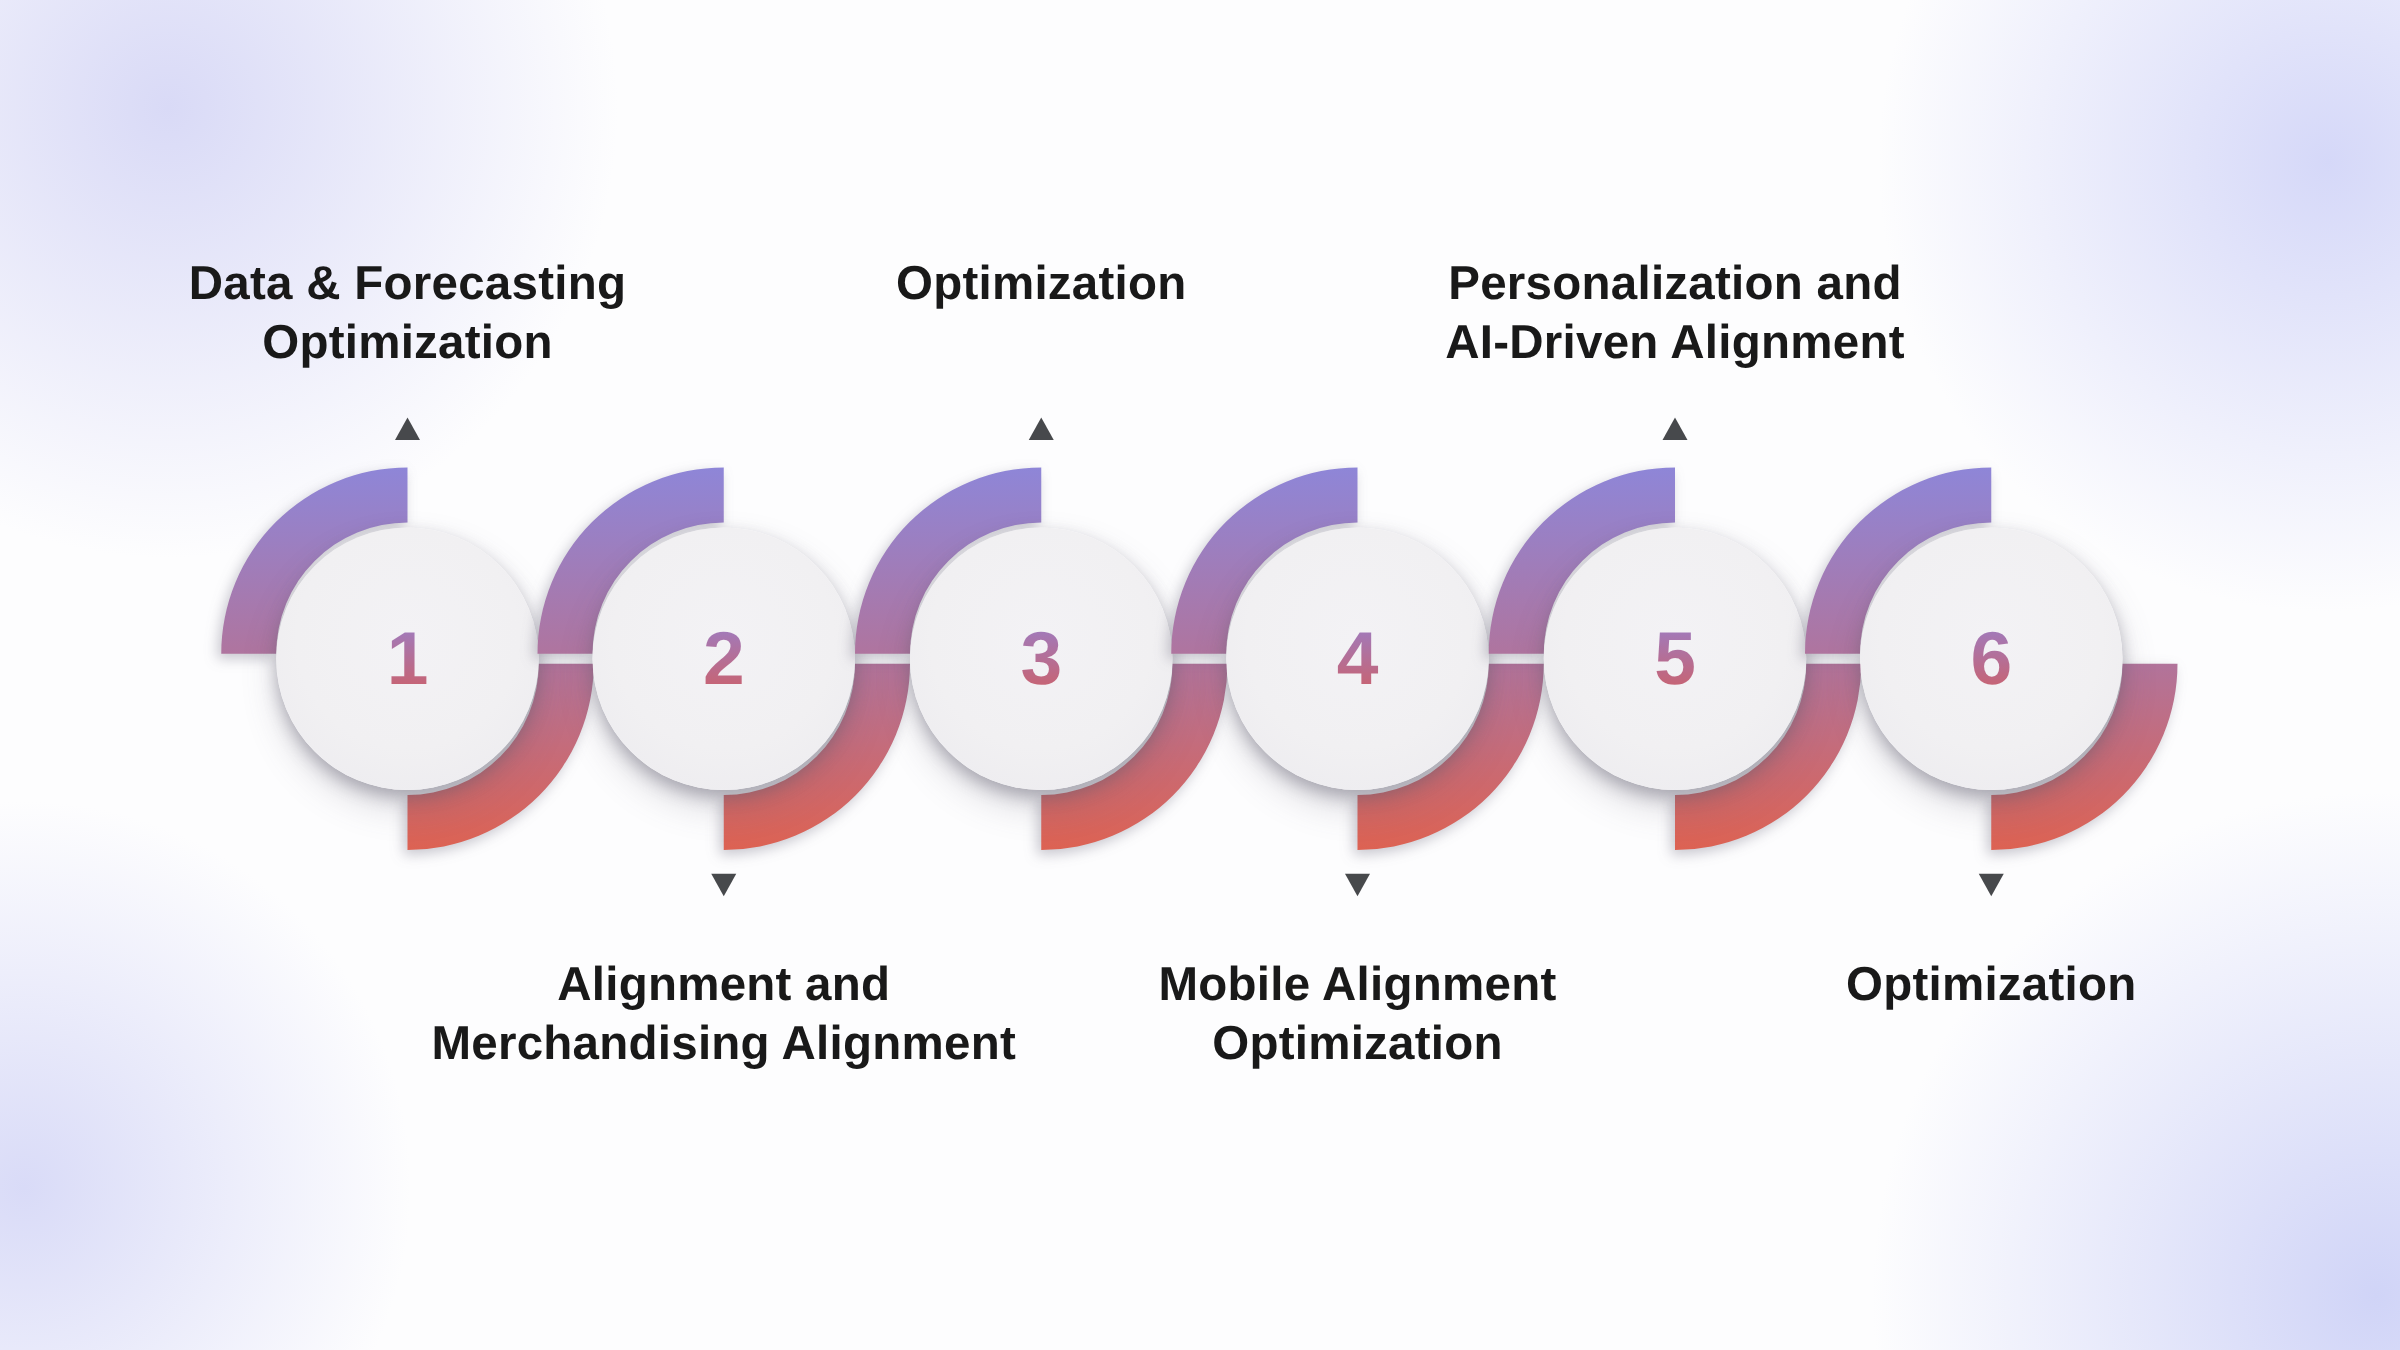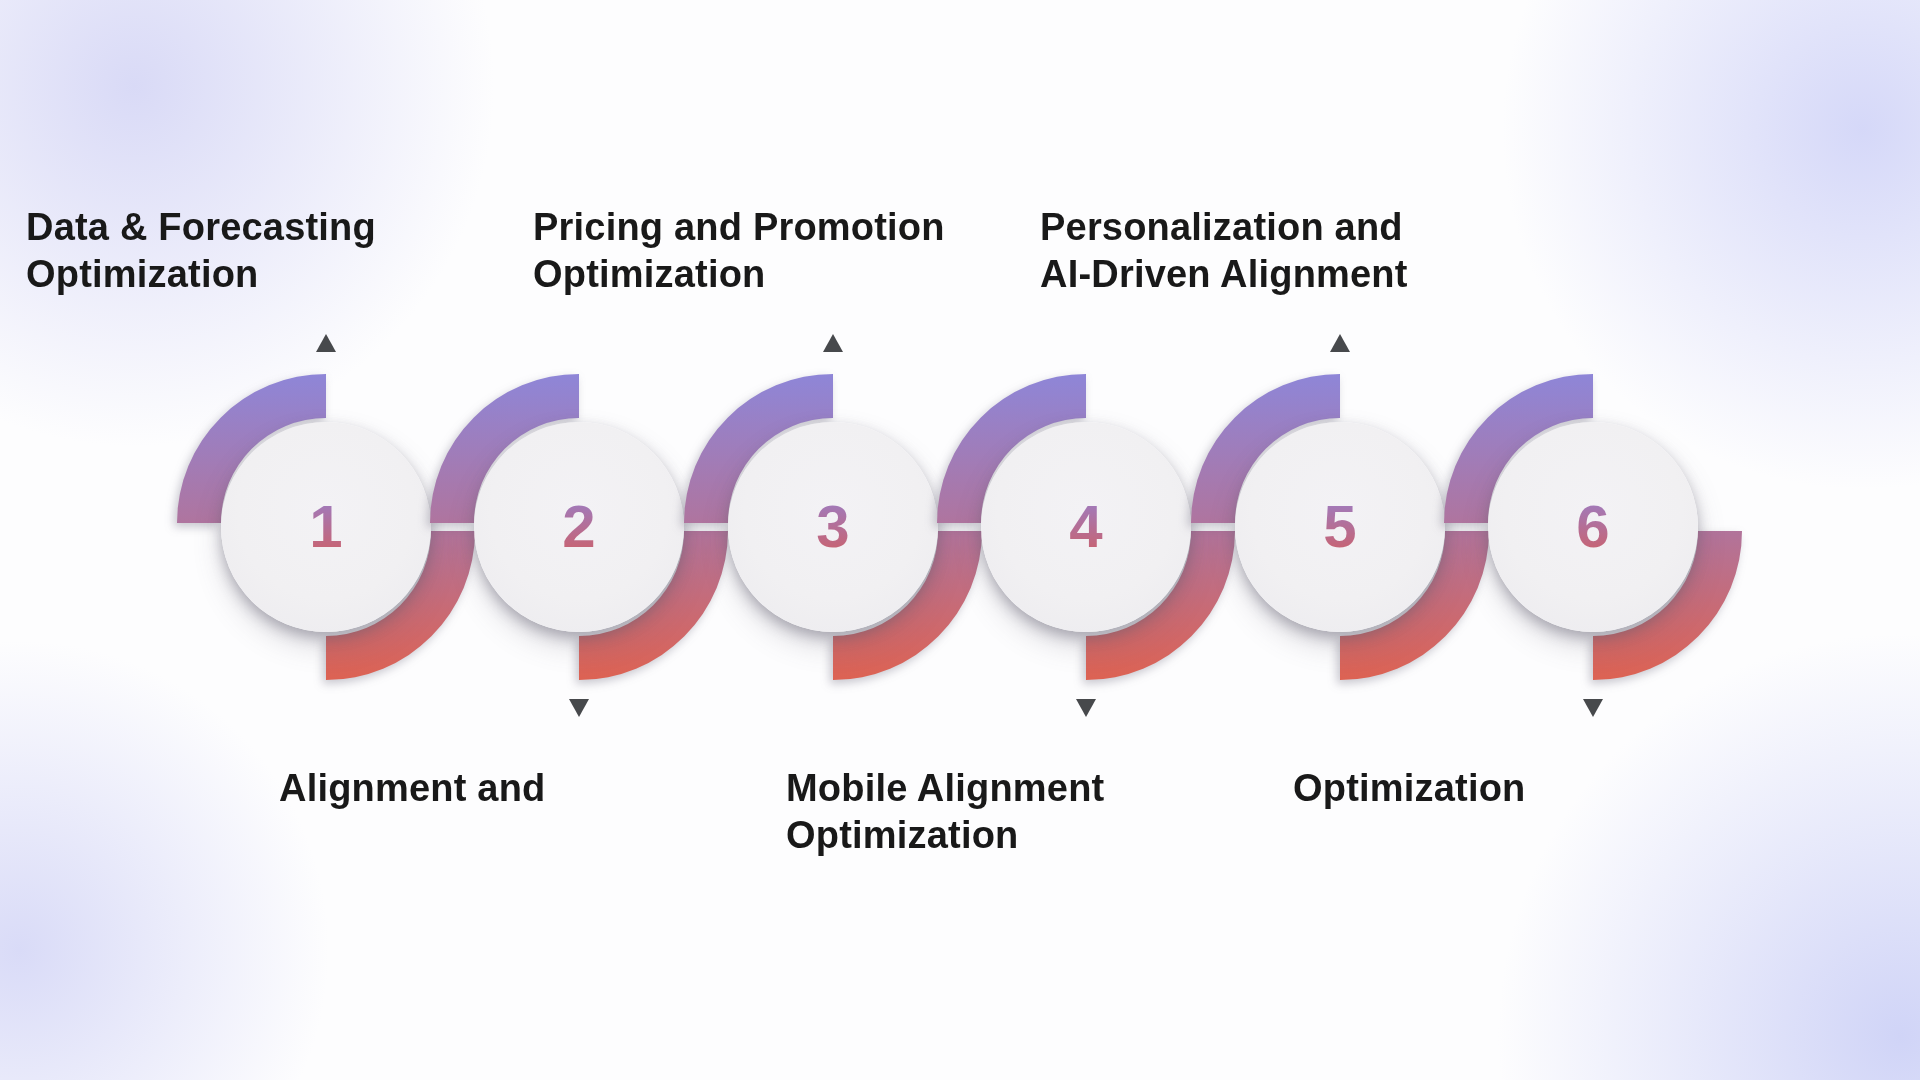--- a/index.html
+++ b/index.html
@@ -49,21 +49,21 @@
     border-bottom:18px solid var(--triangle,#47494c);
   }
   .tri-down{
     top:699px;
     border-left:10px solid transparent;border-right:10px solid transparent;
     border-top:18px solid var(--triangle,#47494c);
   }
   
   .label{
     position:absolute;left:calc(var(--cx) - 300px);width:600px;
-    text-align:left;color:var(--label-text,#191919);
+    text-align:center;color:var(--label-text,#191919);
     font-size:38px;font-weight:700;line-height:47px;letter-spacing:.2px;
   }
   .unit-top    .label{top:204px;}
   .unit-bottom .label{top:765px;}
   .defs-holder{position:absolute;width:0;height:0;}
 </style>
 </head>
 <body>
 
 <svg class="defs-holder" aria-hidden="true">
@@ -97,26 +97,26 @@
     <svg class="ring" viewBox="0 0 300 308">
       <path d="M150 1 A149 149 0 0 0 1 150 L45 150 A105 105 0 0 1 150 45 Z" fill="url(#ringGrad)"></path>
       <path d="M299 158 A149 149 0 0 1 150 307 L150 263 A105 105 0 0 0 255 158 Z" fill="url(#ringGrad)"></path>
     </svg>
     <div class="circle">
       <span class="num">2</span>
     </div>
     <div class="tri tri-down"></div>
     <div class="label">
       <div>Alignment and</div>
+      <div>Merchandising Alignment</div>
     </div>
   </div>
 
   <div class="unit unit-top" style="--cx:833px">
     <div class="label">
-      <div>Pricing and Promotion</div>
       <div>Optimization</div>
     </div>
     <div class="tri tri-up"></div>
     <svg class="ring" viewBox="0 0 300 308">
       <path d="M150 1 A149 149 0 0 0 1 150 L45 150 A105 105 0 0 1 150 45 Z" fill="url(#ringGrad)"></path>
       <path d="M299 158 A149 149 0 0 1 150 307 L150 263 A105 105 0 0 0 255 158 Z" fill="url(#ringGrad)"></path>
     </svg>
     <div class="circle">
       <span class="num">3</span>
     </div>

